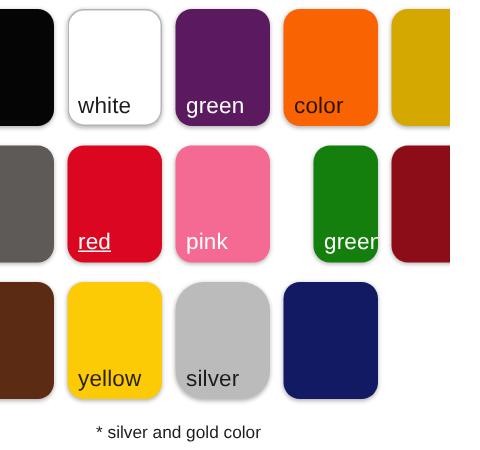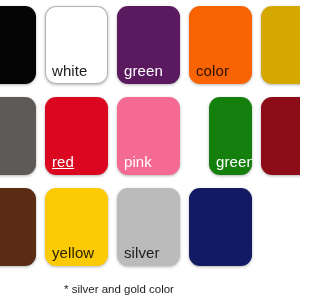--- a/index.html
+++ b/index.html
@@ -102,21 +102,21 @@
       </div>
       <div class="swatch" style="background: rgb(140, 12, 24);">
         <span class="swatch-label" style="color: rgb(255, 255, 255);"></span>
       </div>
       <div class="swatch" style="background: rgb(92, 43, 20);">
         <span class="swatch-label" style="color: rgb(255, 255, 255);"></span>
       </div>
       <div class="swatch" style="background: rgb(252, 203, 6);">
         <span class="swatch-label" style="color: rgb(42, 34, 0); margin-top: 26px;">yellow</span>
       </div>
-      <div class="swatch" style="background: rgb(187, 187, 187);">
+      <div class="swatch" style="background: rgb(187, 187, 187); border-radius: 19px;">
         <span class="swatch-label" style="color: rgb(28, 28, 28);">silver</span>
       </div>
       <div class="swatch" style="background: rgb(17, 26, 99);">
         <span class="swatch-label" style="color: rgb(255, 255, 255);"></span>
       </div>
     </div>
 
   <div id="footnote">
     <span class="fn-inner">* silver and gold color</span>
   </div>

